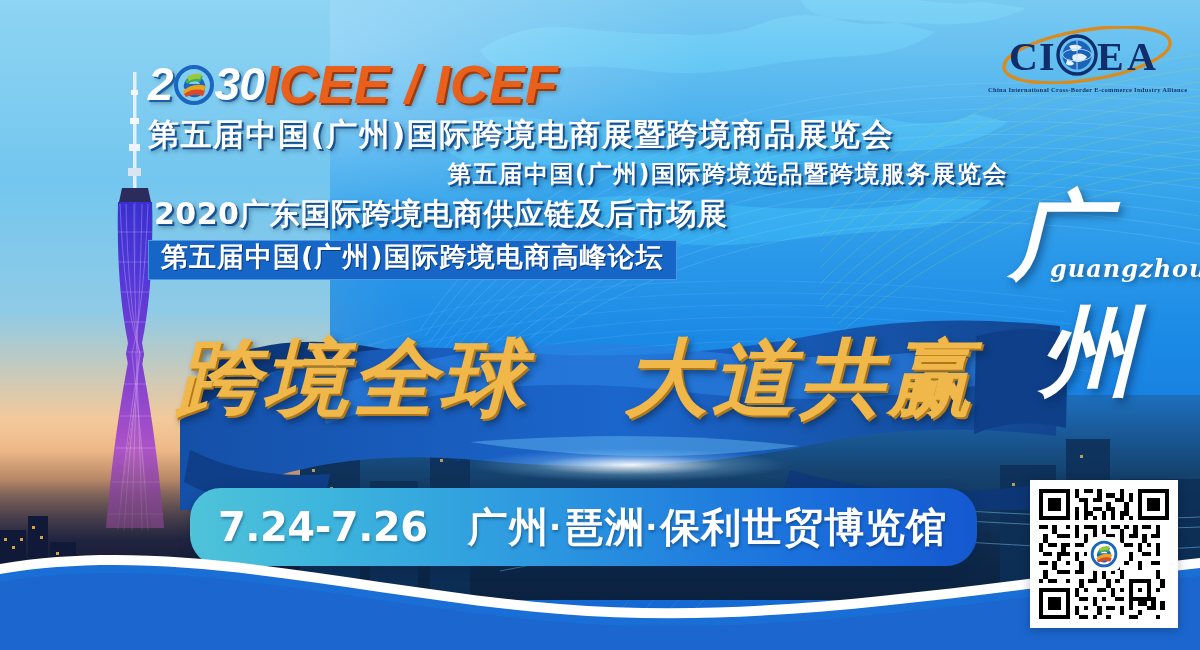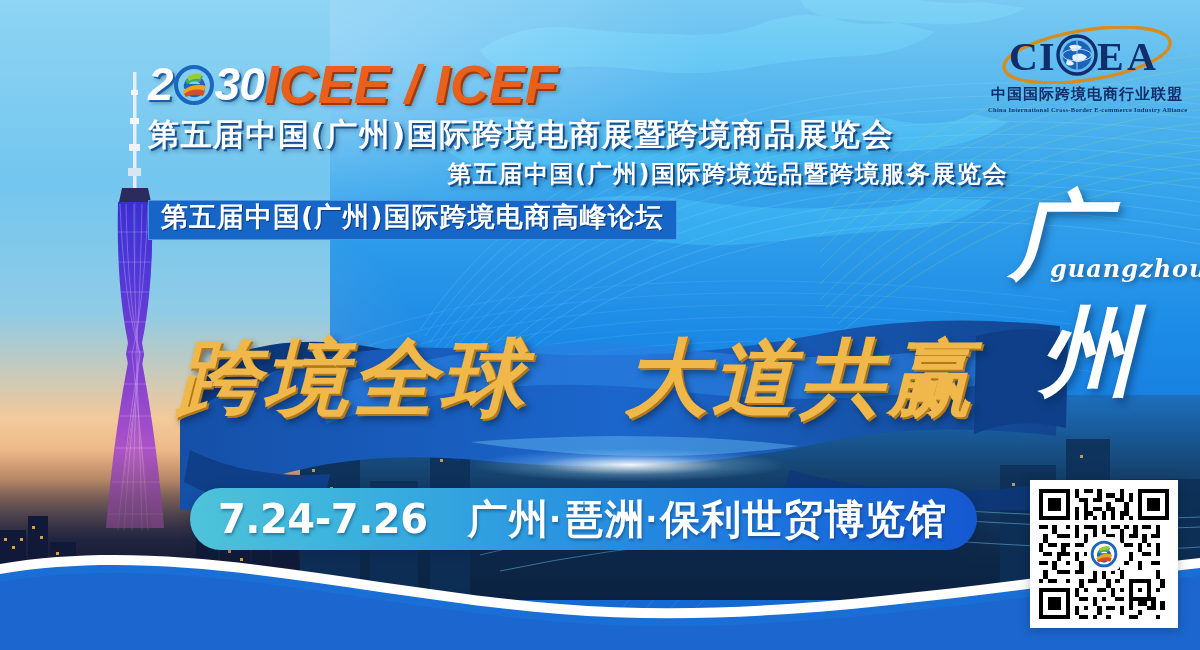--- a/index.html
+++ b/index.html
@@ -176,21 +176,21 @@
     position:absolute; left:46px; top:58px;
     font-family:"DejaVu Serif","Liberation Serif",serif;
     font-size:24px; font-weight:bold; font-style:italic;
     color:#ffffff; letter-spacing:1px;
     text-shadow:2px 2px 5px rgba(8,38,80,.5);
   }
 
   
   .datebar{
     position:absolute; left:190px; top:488px;
-    height:62px; min-width:780px;
+    height:78px; min-width:780px;
     border-radius:31px;
     background:linear-gradient(90deg,#4fc3d9 0%,#3cb4dd 18%,#2a94e0 48%,#1b72dd 76%,#1558cf 100%);
     display:flex; align-items:center; padding:0 30px 0 28px;
     box-shadow:0 3px 12px rgba(4,34,72,.35);
   }
   .date-txt{
     font-family:"DejaVu Sans","Liberation Sans",sans-serif;
     font-size:40px; font-weight:bold; color:#ffffff; line-height:1;
     letter-spacing:-.5px; white-space:nowrap;
     text-shadow:1px 2px 3px rgba(6,40,80,.45);
@@ -454,20 +454,21 @@
             <path d="M13 12 q7-5 15-3 l-2 5 q-6-1 -11 2z" fill="#9cc93a"></path>
           </svg>
         </span>
         <span>30</span>
       </div>
       <div class="icee">ICEE / ICEF</div>
     </div>
 
     <div class="cn-line cn1">第五届中国(广州)国际跨境电商展暨跨境商品展览会</div>
     <div class="cn-line cn2">第五届中国(广州)国际跨境选品暨跨境服务展览会</div>
+    <div class="cn-line cn3">2020广东国际跨境电商供应链及后市场展</div>
 
     <div class="forum-box">
       <div class="forum-text">第五届中国(广州)国际跨境电商高峰论坛</div>
     </div>
   </div>
 
   <div class="cicea">
     <div class="cicea-mark">
       <svg viewBox="0 0 176 58">
         <ellipse cx="88" cy="29" rx="84" ry="25" fill="none" stroke="#d98b1e" stroke-width="3.4" transform="rotate(-9 88 29)"></ellipse>
@@ -483,21 +484,20 @@
           <path d="M70 20 q7-3 13 1 q-4 5 -10 4 z"></path>
           <path d="M74 29 q9-4 14 2 q-5 7 -13 4 q-3-3 -1-6z"></path>
           <path d="M68 34 q5 0 7 4 q-4 3 -8 0z"></path>
         </g>
         <g fill="none" stroke="#bcdcff" stroke-width="0.9">
           <ellipse cx="78" cy="29" rx="14.5" ry="6"></ellipse>
           <path d="M78 14.5 v29"></path>
         </g>
       </svg>
     </div>
-    <div class="cicea-cn">中国国际跨境电商行业联盟</div>
     <div class="cicea-en">China International Cross-Border E-commerce Industry Alliance</div>
   </div>
 
   <div class="slogan">
     <span>跨境全球</span>
     <span class="gap"></span>
     <span>大道共赢</span>
   </div>
 
   <div class="gz">

